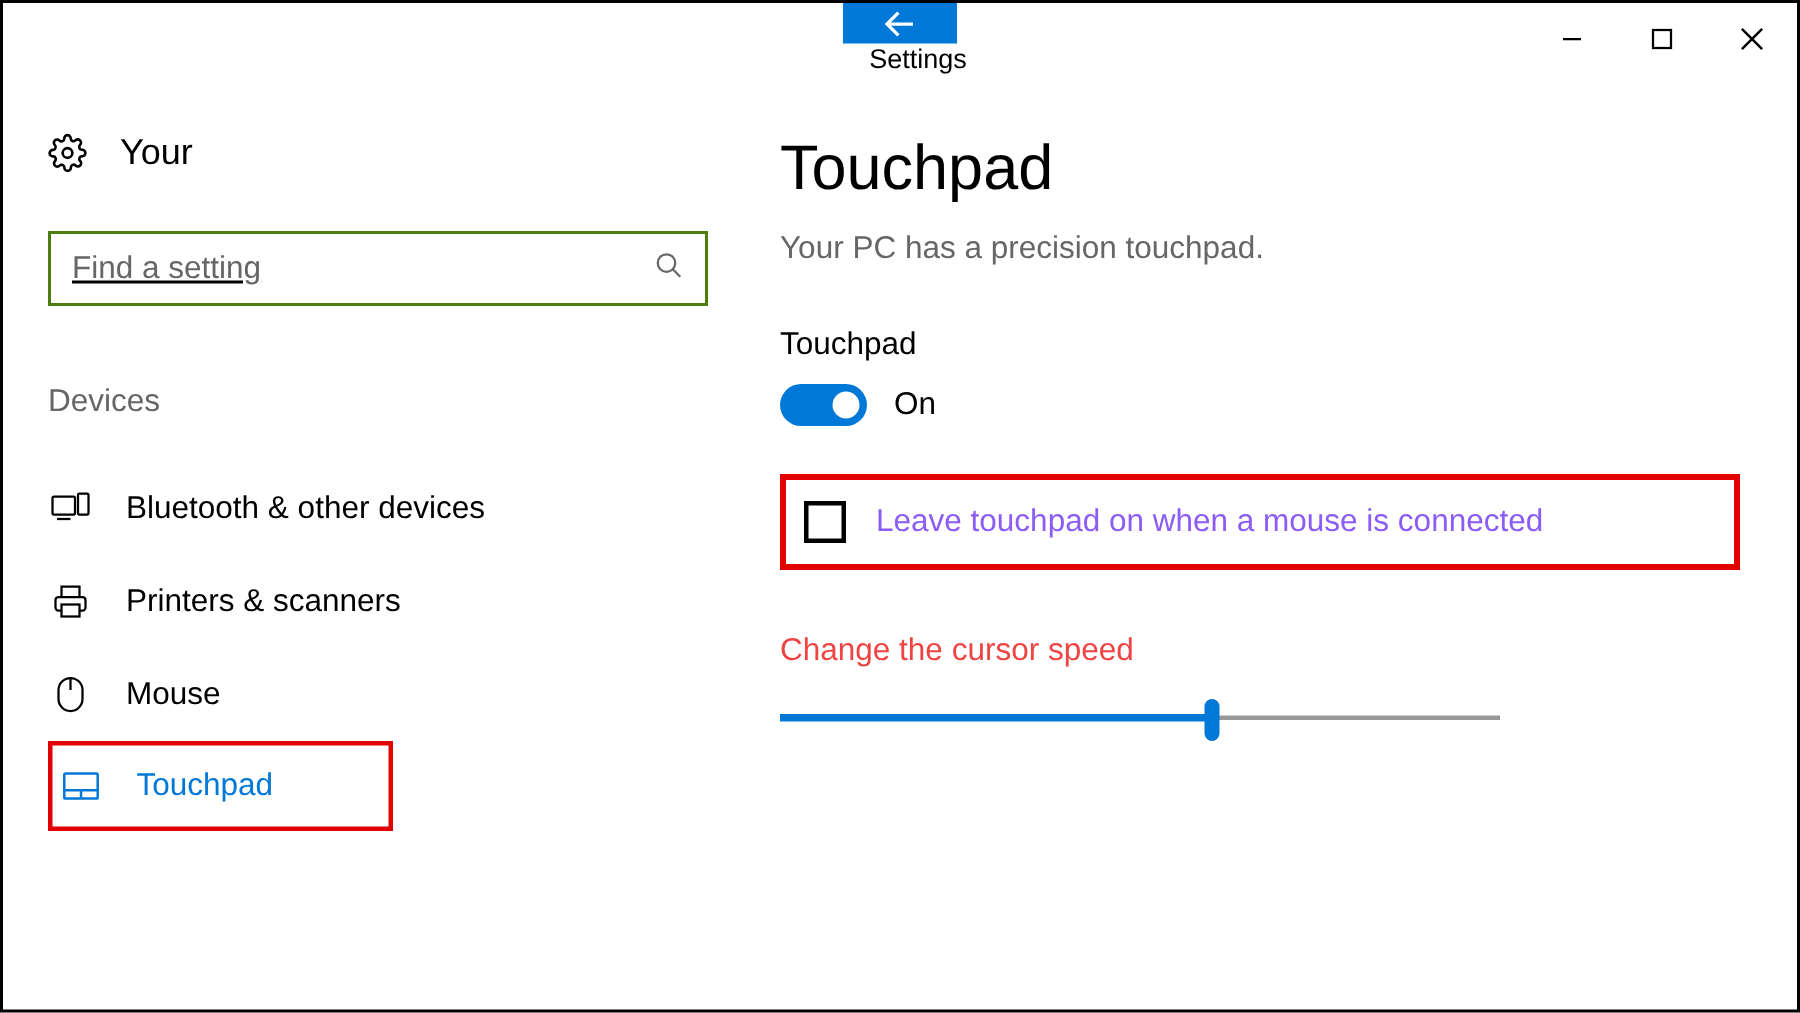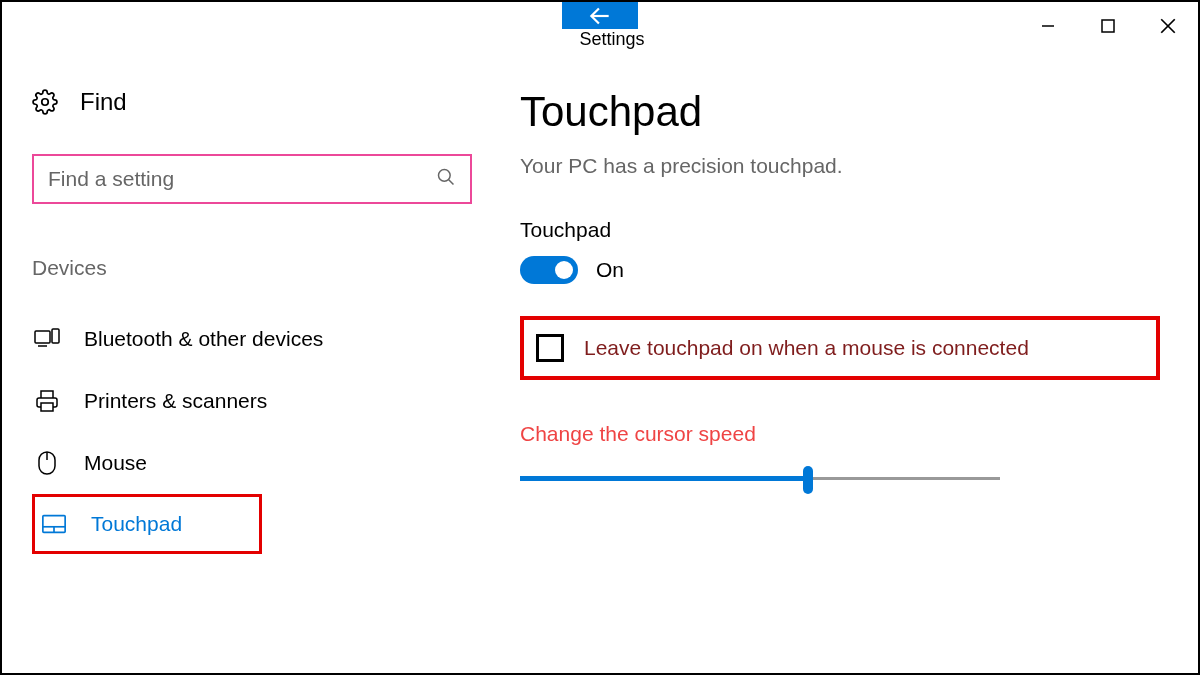--- a/index.html
+++ b/index.html
@@ -62,26 +62,27 @@
       align-items: center;
       gap: 22px;
       font-size: 24px;
       color: #000;
       margin-bottom: 38px;
       cursor: pointer;
     }
     .search-box {
       width: 440px;
       height: 50px;
-      border: 2px solid #ec4899;
+      border: 2px solid #4d7c0f;
       display: flex;
       align-items: center;
       padding: 0 14px;
       justify-content: space-between;
       margin-bottom: 52px;
+      text-decoration: underline;
     }
     .search-placeholder {
       font-size: 21px;
       color: #666;
     }
     .cat-header {
       font-size: 21px;
       color: #666;
       margin-bottom: 28px;
     }
@@ -169,21 +170,21 @@
     }
     .checkbox {
       width: 28px;
       height: 28px;
       border: 3px solid #000;
       cursor: pointer;
       flex-shrink: 0;
     }
     .checkbox-label {
       font-size: 21px;
-      color: #7f1d1d;
+      color: #8b5cf6;
     }
     .slider-label {
       font-size: 21px;
       color: #ef4444;
       margin-bottom: 18px;
     }
     .slider {
       width: 480px;
       height: 30px;
       position: relative;
@@ -262,21 +263,21 @@
 
 <div class="content">
   <div class="sidebar">
     <div class="home-row">
       <span class="nav-icon">
         <svg width="26" height="26" viewBox="0 0 24 24" fill="none" stroke="#000" stroke-width="1.6">
             <circle cx="12" cy="12" r="3"></circle>
             <path d="M19.4 15a1.65 1.65 0 0 0 .33 1.82l.06.06a2 2 0 1 1-2.83 2.83l-.06-.06a1.65 1.65 0 0 0-1.82-.33 1.65 1.65 0 0 0-1 1.51V21a2 2 0 1 1-4 0v-.09A1.65 1.65 0 0 0 9 19.4a1.65 1.65 0 0 0-1.82.33l-.06.06a2 2 0 1 1-2.83-2.83l.06-.06a1.65 1.65 0 0 0 .33-1.82 1.65 1.65 0 0 0-1.51-1H3a2 2 0 1 1 0-4h.09A1.65 1.65 0 0 0 4.6 9a1.65 1.65 0 0 0-.33-1.82l-.06-.06a2 2 0 1 1 2.83-2.83l.06.06a1.65 1.65 0 0 0 1.82.33H9a1.65 1.65 0 0 0 1-1.51V3a2 2 0 1 1 4 0v.09a1.65 1.65 0 0 0 1 1.51 1.65 1.65 0 0 0 1.82-.33l.06-.06a2 2 0 1 1 2.83 2.83l-.06.06a1.65 1.65 0 0 0-.33 1.82V9a1.65 1.65 0 0 0 1.51 1H21a2 2 0 1 1 0 4h-.09a1.65 1.65 0 0 0-1.51 1z"></path>
           </svg>
       </span>
-      <span>Find</span>
+      <span>Your</span>
     </div>
 
     <div class="search-box">
       <span class="search-placeholder">Find a setting</span>
       <span>
         <svg width="20" height="20" viewBox="0 0 24 24" fill="none" stroke="#666" stroke-width="1.8">
             <circle cx="10" cy="10" r="7"></circle>
             <line x1="21" y1="21" x2="15" y2="15"></line>
           </svg>
       </span>

